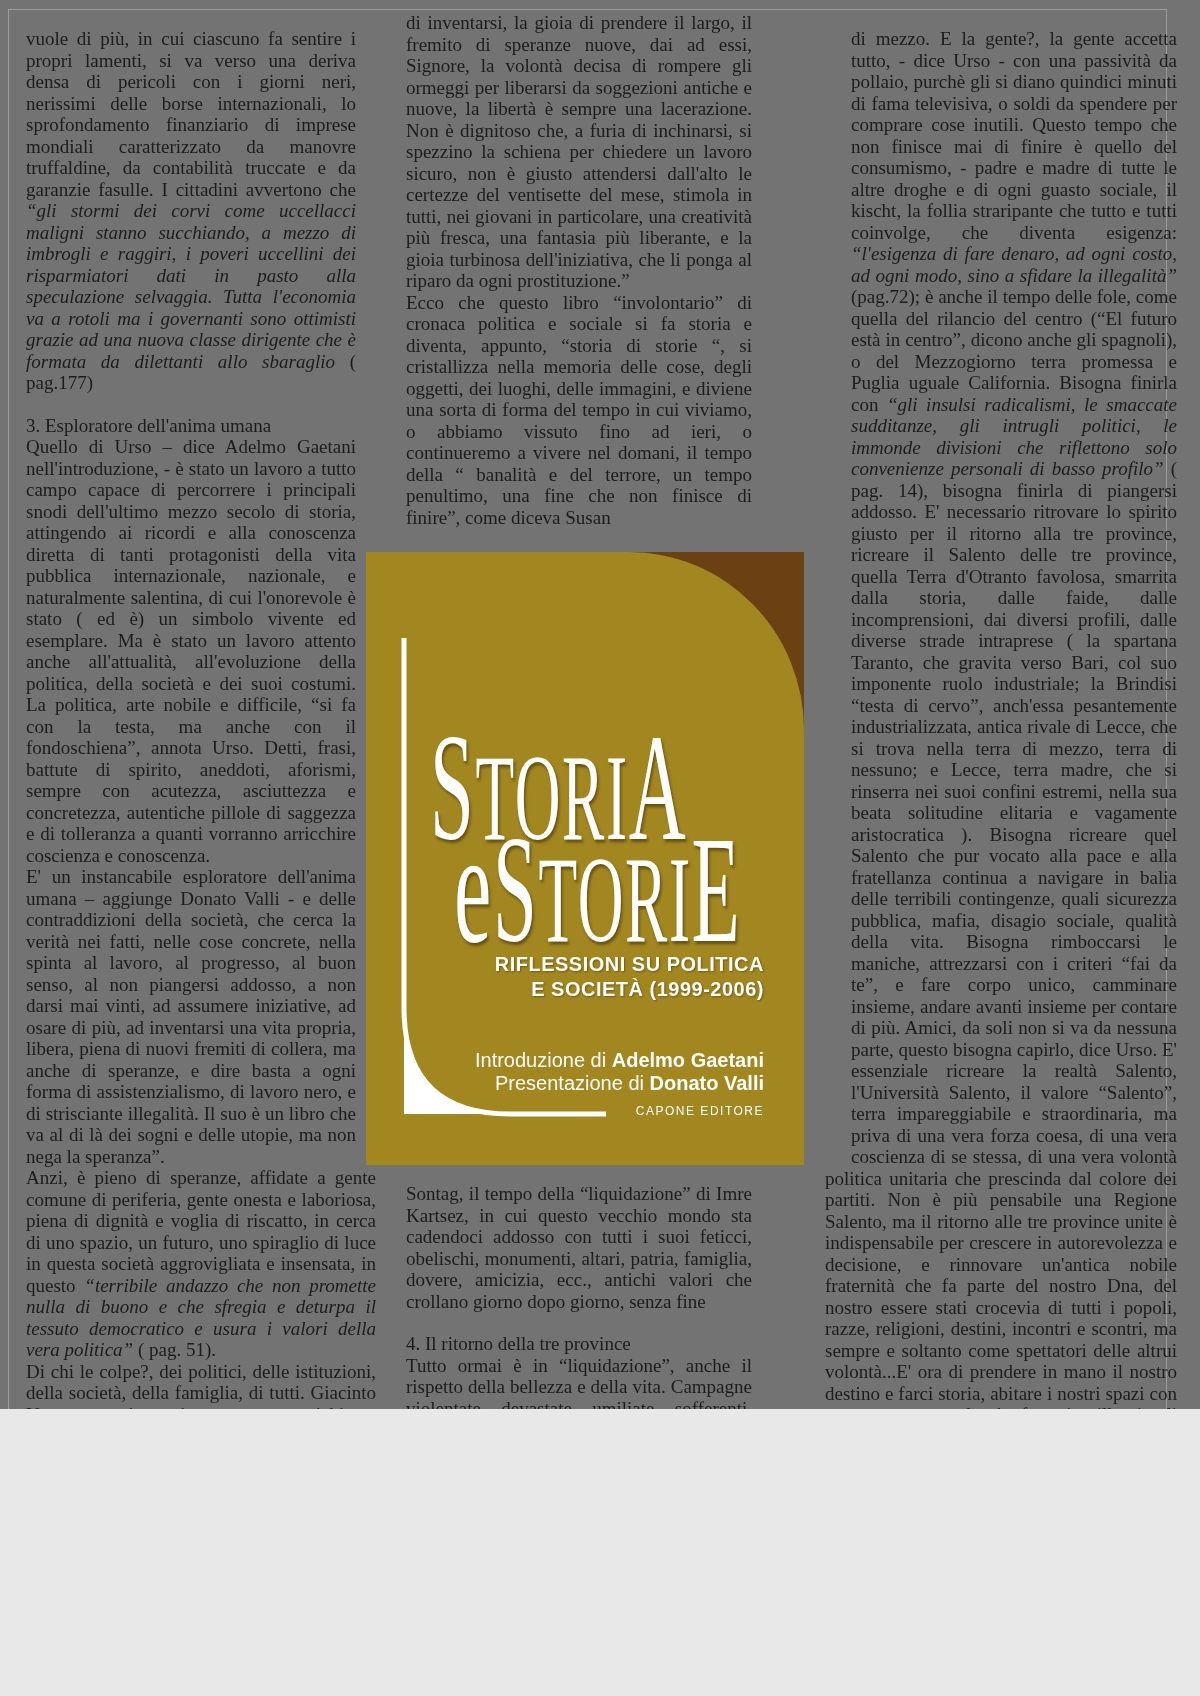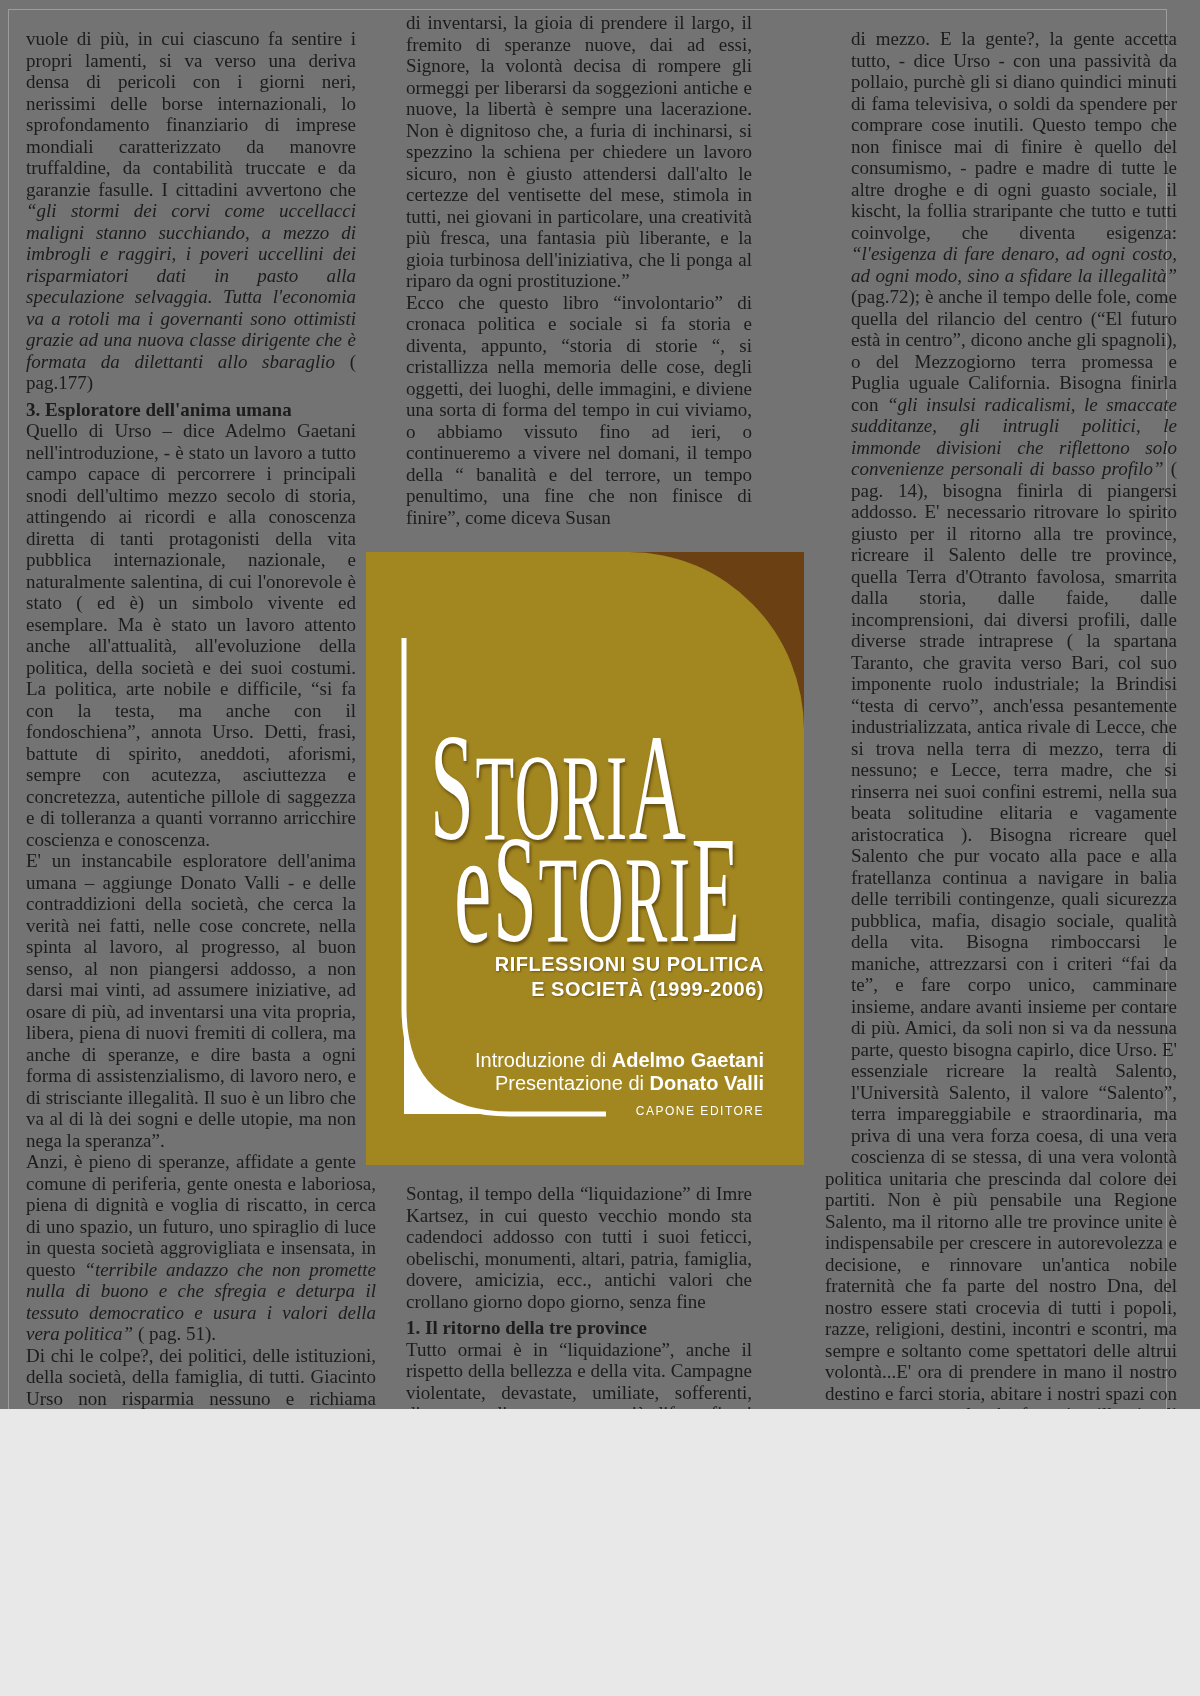--- a/index.html
+++ b/index.html
@@ -10,21 +10,21 @@
   }
   .frame {
     position:absolute; left:8px; top:9px; width:1157px; height:1643px;
     border:1px solid #9c9c9c; pointer-events:none;
   }
   .col {
     position:absolute; font-size:19px; line-height:21.5px;
     text-align:justify; text-justify:inter-word;
   }
   .para { margin:0; }
-  .para.heading { font-weight:bold; margin-top:5px; }
+  .para.heading { font-weight:normal; margin-top:21px; }
   .it { font-style:italic; }
   .spacer-r { float:right; width:20px; height:613px; margin-top:524px; }
   .spacer-l { float:left; width:26px; height:613px; margin-top:524px; }
   .signature {
     text-align:right; font-weight:normal; font-style:italic;
     font-size:18px; margin-top:46px; padding-right:8px;
   }
 
   
   .cover { position:absolute; left:366px; top:552px; width:438px; height:613px; }
@@ -116,21 +116,21 @@
     </div>
     <div class="cover-credits">
       <div><span>Introduzione di </span><b>Adelmo Gaetani</b></div>
       <div><span>Presentazione di </span><b>Donato Valli</b></div>
     </div>
     <div class="cover-publisher">CAPONE EDITORE</div>
   </div>
 
   <div class="col" style="left:406px; top:1183px; width:346px;">
       <div class="para"><span>Sontag, il tempo della “liquidazione” di Imre Kartsez, in cui questo vecchio mondo sta cadendoci addosso con tutti i suoi feticci, obelischi, monumenti, altari, patria, famiglia, dovere, amicizia, ecc., antichi valori che crollano giorno dopo giorno, senza fine</span></div>
-      <div class="para heading"><span>1. Il ritorno della tre province</span></div>
+      <div class="para heading"><span>4. Il ritorno della tre province</span></div>
       <div class="para"><span>Tutto ormai è in “liquidazione”, anche il rispetto della bellezza e della vita. Campagne violentate, devastate, umiliate, sofferenti, dissacrate, disperate, senza più difese, fiumi laghi e mari resi cloache di tutti i rifiuti industriali, tempo di cattedrali di “munnezza” che scaturiscono delle nostre attività insensate e sommergono tutto e tutti, case, strade, città, coscienze individuali e collettive. Oggi tutto è banalità e, insieme, dramma, terrore, non ci sono vie</span></div>
     </div>
 
   <div class="col" style="left:786px; top:28px; width:352px;margin-left:39px;">
     <div class="spacer-l"></div>
   <div class="para"><span>di mezzo. E la gente?, la gente accetta tutto, - dice Urso - con una passività da pollaio, purchè gli si diano quindici minuti di fama televisiva, o soldi da spendere per comprare cose inutili. Questo tempo che non finisce mai di finire è quello del consumismo, - padre e madre di tutte le altre droghe e di ogni guasto sociale, il kischt, la follia straripante che tutto e tutti coinvolge, che diventa esigenza: </span><span class="it">“l'esigenza di fare denaro, ad ogni costo, ad ogni modo, sino a sfidare la illegalità”</span><span> (pag.72); è anche il tempo delle fole, come quella del rilancio del centro (“El futuro està in centro”, dicono anche gli spagnoli), o del Mezzogiorno terra promessa e Puglia uguale California. Bisogna finirla con </span><span class="it">“gli insulsi radicalismi, le smaccate sudditanze, gli intrugli politici, le immonde divisioni che riflettono solo convenienze personali di basso profilo”</span><span> ( pag. 14), bisogna finirla di piangersi addosso. E' necessario ritrovare lo spirito giusto per il ritorno alla tre province, ricreare il Salento delle tre province, quella Terra d'Otranto favolosa, smarrita dalla storia, dalle faide, dalle incomprensioni, dai diversi profili, dalle diverse strade intraprese ( la spartana Taranto, che gravita verso Bari, col suo imponente ruolo industriale; la Brindisi “testa di cervo”, anch'essa pesantemente industrializzata, antica rivale di Lecce, che si trova nella terra di mezzo, terra di nessuno; e Lecce, terra madre, che si rinserra nei suoi confini estremi, nella sua beata solitudine elitaria e vagamente aristocratica ). Bisogna ricreare quel Salento che pur vocato alla pace e alla fratellanza continua a navigare in balia delle terribili contingenze, quali sicurezza pubblica, mafia, disagio sociale, qualità della vita. Bisogna rimboccarsi le maniche, attrezzarsi con i criteri “fai da te”, e fare corpo unico, camminare insieme, andare avanti insieme per contare di più. Amici, da soli non si va da nessuna parte, questo bisogna capirlo, dice Urso. E' essenziale ricreare la realtà Salento, l'Università Salento, il valore “Salento”, terra impareggiabile e straordinaria, ma priva di una vera forza coesa, di una vera coscienza di se stessa, di una vera volontà politica unitaria che prescinda dal colore dei partiti. Non è più pensabile una Regione Salento, ma il ritorno alle tre province unite è indispensabile per crescere in autorevolezza e decisione, e rinnovare un'antica nobile fraternità che fa parte del nostro Dna, del nostro essere stati crocevia di tutti i popoli, razze, religioni, destini, incontri e scontri, ma sempre e soltanto come spettatori delle altrui volontà...E' ora di prendere in mano il nostro destino e farci storia, abitare i nostri spazi con mente, cuore, volontà, fantasia, illuminarli della nostra umanità e della nostra fede, della nostra intelligenza e cultura. E non considerarci più “figli di un dio minore”.</span></div>
     </div>
 
   <div class="col signature" style="left:786px; top:1568px; width:352px;">Augusto Benemeglio</div>
 

